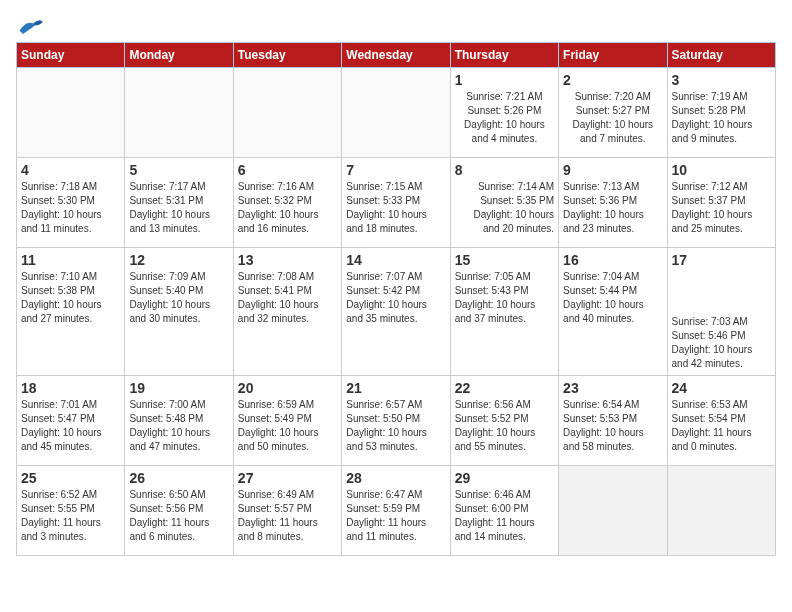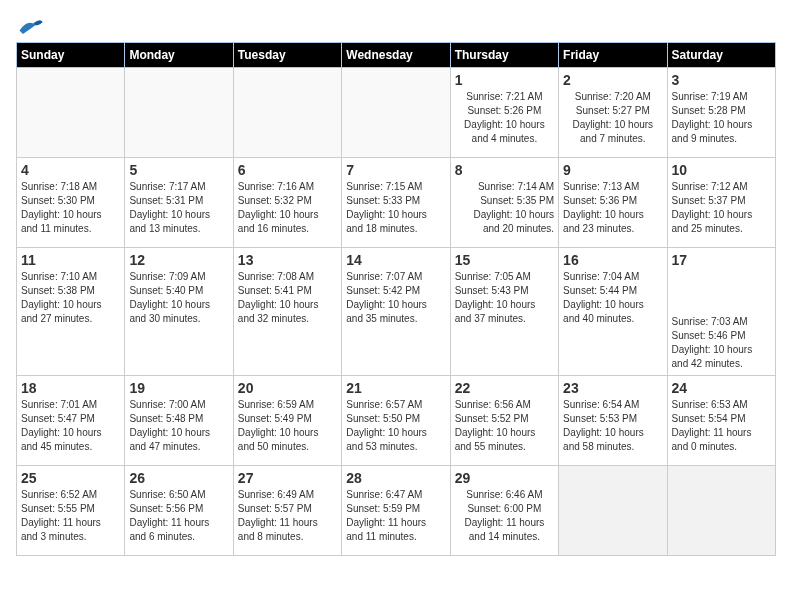--- a/index.html
+++ b/index.html
@@ -30,21 +30,21 @@
     .title-area { text-align: right; }
     .month-year { font-size: 36px; font-weight: normal; color: #333; }
     .location { font-size: 16px; color: #555; }
 
     table {
       width: 100%;
       border-collapse: collapse;
       table-layout: fixed;
     }
     th {
-      background-color: #000000;
+      background-color: #b91c1c;
       color: #fff;
       font-size: 12px;
       font-weight: bold;
       padding: 5px 4px;
       text-align: left;
       border: 1px solid #aac8e8;
     }
     td {
       border: 1px solid #ccc;
       vertical-align: top;
@@ -305,21 +305,21 @@
         </td>
         <td>
           <span class="day-num">28</span>
           <div class="day-info" style="white-space: pre-line;">Sunrise: 6:47 AM
 Sunset: 5:59 PM
 Daylight: 11 hours
 and 11 minutes.</div>
         </td>
         <td>
           <span class="day-num">29</span>
-          <div class="day-info" style="white-space: pre-line; text-align: center;">Sunrise: 6:46 AM
+          <div class="day-info" style="white-space: pre-line;">Sunrise: 6:46 AM
 Sunset: 6:00 PM
 Daylight: 11 hours
 and 14 minutes.</div>
         </td>
         <td class="shaded"></td>
         <td class="shaded"></td>
       </tr>
     </tbody>
 </table>
 

